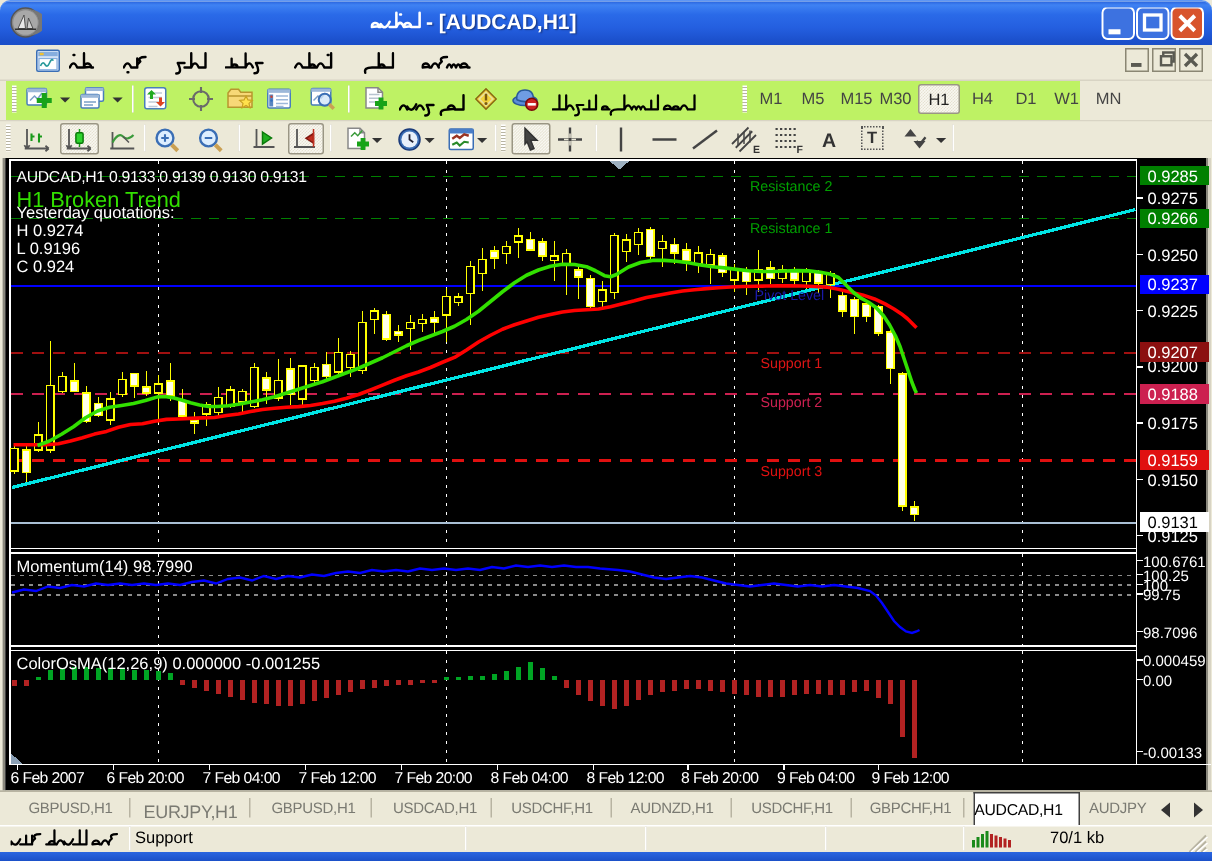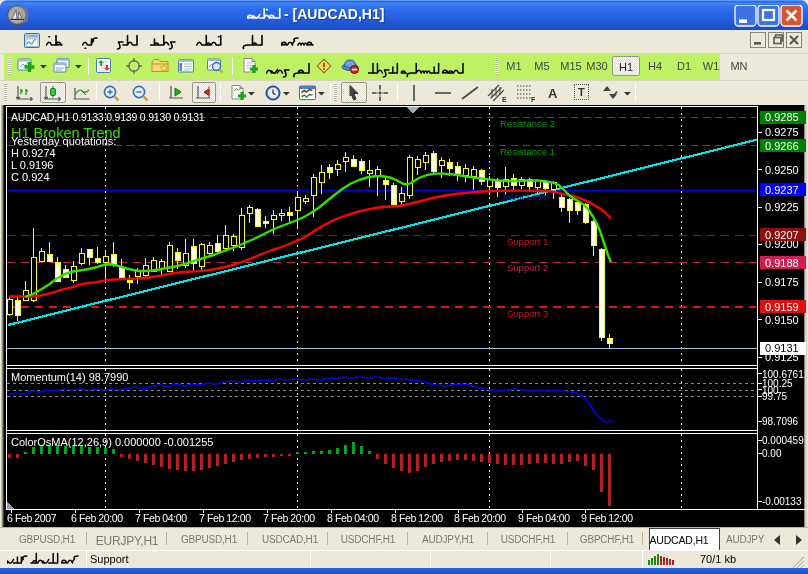--- a/index.html
+++ b/index.html
@@ -624,21 +624,21 @@
 <rect x="585" y="510" width="1" height="3" fill="#fff"></rect>
 <text x="581" y="522">9 Feb 12:00</text>
 </g>
 </svg>
 <div class="abs" style="left:0;top:527px;width:808px;height:23px;background:#ece9d8;border-top:1px solid #b8b4a2"></div>
 <div class="abs" style="left:7px;top:534px;width:80px;text-align:center;font-size:10px;letter-spacing:-0.2px;color:#7a7a72">GBPUSD,H1</div>
 <div class="abs" style="left:87px;top:534px;width:80px;text-align:center;font-size:12px;letter-spacing:-0.2px;color:#7a7a72">EURJPY,H1</div>
 <div class="abs" style="left:169px;top:534px;width:80px;text-align:center;font-size:10px;letter-spacing:-0.2px;color:#7a7a72">GBPUSD,H1</div>
 <div class="abs" style="left:250px;top:534px;width:80px;text-align:center;font-size:10px;letter-spacing:-0.2px;color:#7a7a72">USDCAD,H1</div>
 <div class="abs" style="left:328px;top:534px;width:80px;text-align:center;font-size:10px;letter-spacing:-0.2px;color:#7a7a72">USDCHF,H1</div>
-<div class="abs" style="left:408px;top:534px;width:80px;text-align:center;font-size:10px;letter-spacing:-0.2px;color:#7a7a72">AUDJPY,H1</div>
+<div class="abs" style="left:408px;top:534px;width:80px;text-align:center;font-size:10px;letter-spacing:-0.2px;color:#7a7a72">AUDNZD,H1</div>
 <div class="abs" style="left:488px;top:534px;width:80px;text-align:center;font-size:10px;letter-spacing:-0.2px;color:#7a7a72">USDCHF,H1</div>
 <div class="abs" style="left:567px;top:534px;width:80px;text-align:center;font-size:10px;letter-spacing:-0.2px;color:#7a7a72">GBPCHF,H1</div>
 <div class="abs" style="left:86px;top:532px;width:1px;height:13px;background:#b8b4a2"></div>
 <div class="abs" style="left:166px;top:532px;width:1px;height:13px;background:#b8b4a2"></div>
 <div class="abs" style="left:247px;top:532px;width:1px;height:13px;background:#b8b4a2"></div>
 <div class="abs" style="left:327px;top:532px;width:1px;height:13px;background:#b8b4a2"></div>
 <div class="abs" style="left:407px;top:532px;width:1px;height:13px;background:#b8b4a2"></div>
 <div class="abs" style="left:487px;top:532px;width:1px;height:13px;background:#b8b4a2"></div>
 <div class="abs" style="left:567px;top:532px;width:1px;height:13px;background:#b8b4a2"></div>
 <div class="abs" style="left:642px;top:532px;width:1px;height:13px;background:#b8b4a2"></div>

